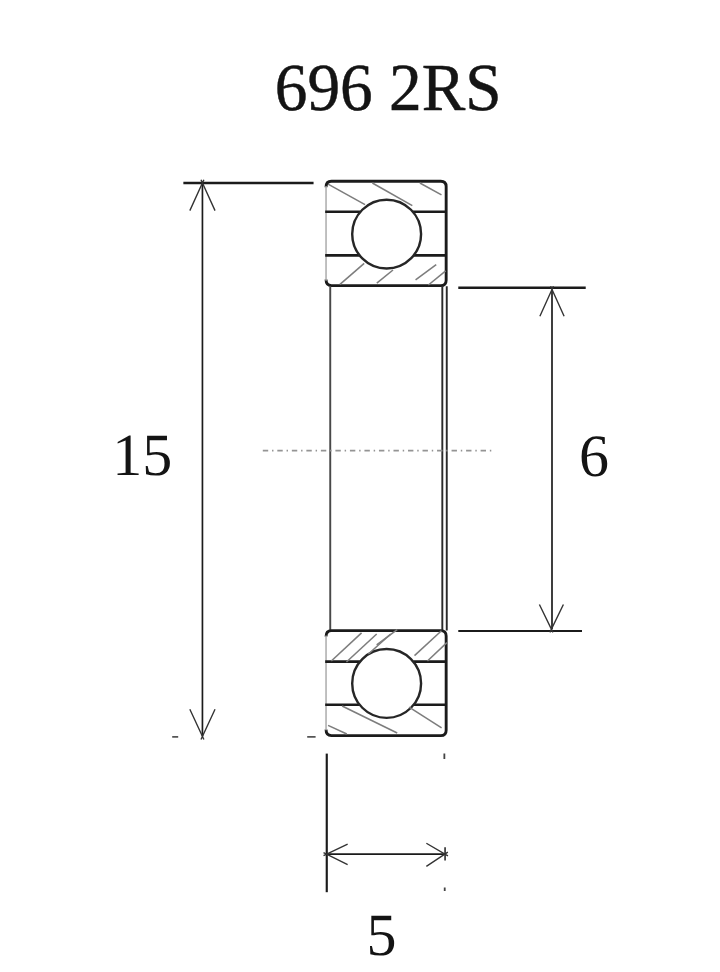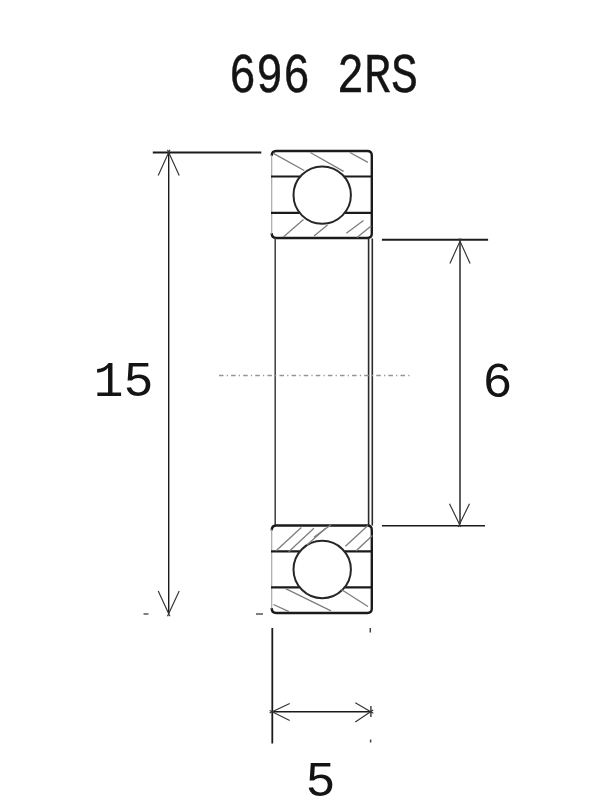--- a/index.html
+++ b/index.html
@@ -1,17 +1,17 @@
 <!DOCTYPE html>
 <html><head>
 <meta charset="utf-8">
 <style>
   html,body{margin:0;padding:0;background:#fff;}
   .page{position:relative;width:600px;height:810px;background:#ffffff;overflow:hidden;
-        font-family:Liberation Mono, monospace;}
+        font-family:Liberation Serif, serif;}
   svg{position:absolute;left:0;top:0;}
   text{fill:#141414;}
 </style>
 </head>
 <body>
 <div class="page">
 <svg width="600" height="810" viewBox="0 0 600 810">
 
   <g>
     <text x="229" y="92" font-size="56" textLength="189" lengthAdjust="spacingAndGlyphs" stroke="#141414" stroke-width="0.4">696 2RS</text>

